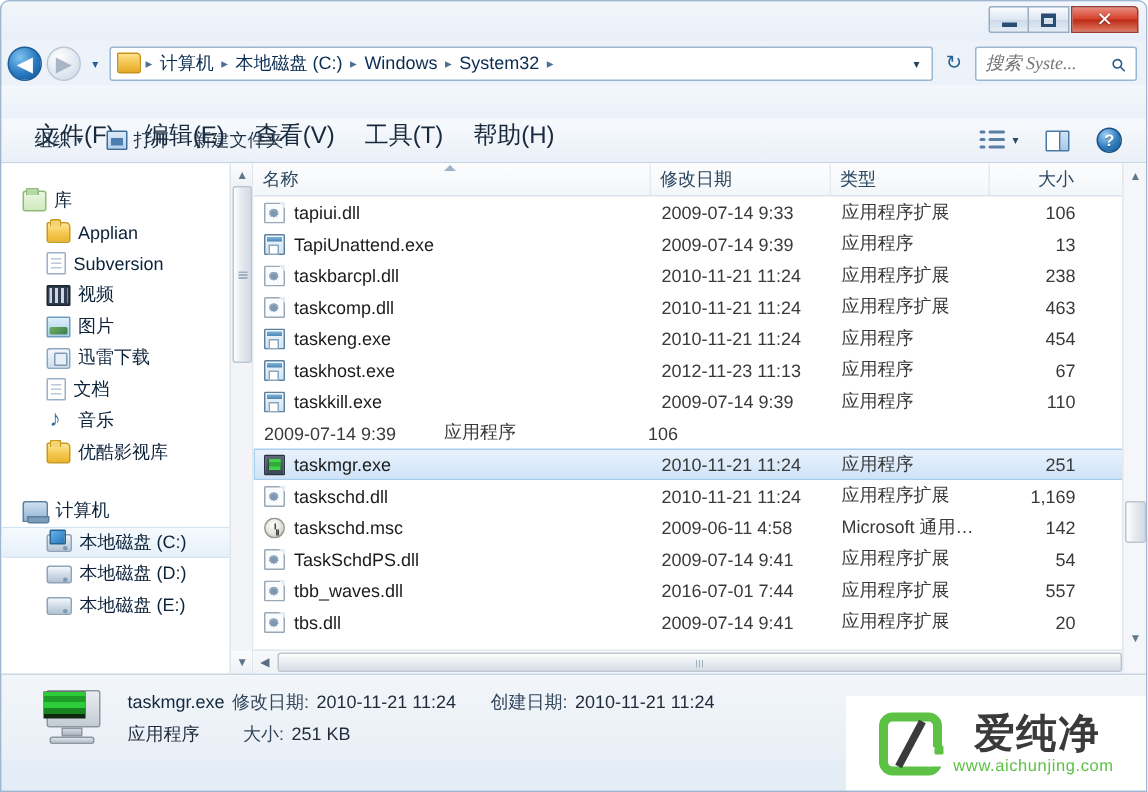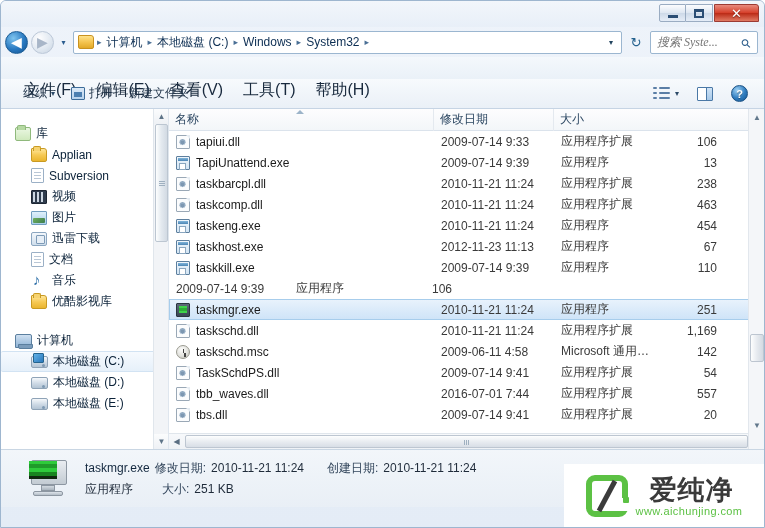--- a/index.html
+++ b/index.html
@@ -323,21 +323,21 @@
     color:#2b4661; font-size:12px;
   }
   .col {
     height: 22px; display:flex; align-items:center;
     padding: 0 6px; border-right:1px solid #e4e9ef;
     cursor: pointer; position: relative;
   }
   .col.c-name { width: 265px; }
   .col.c-date { width: 120px; }
   .col.c-type { width: 106px; }
-  .col.c-size { width: 62px; justify-content:flex-start; border-right:none; }
+  .col.c-size { width: 62px; justify-content:flex-end; border-right:none; }
   .sortmark {
     position:absolute; left:50%; top:1px; margin-left:-5px;
     width:0;height:0; border-left:4px solid transparent; border-right:4px solid transparent;
     border-bottom:4px solid #9cb4c9;
   }
   #rows { flex: 1 1 auto; overflow: hidden; }
   .row {
     height: 21px; display: flex; align-items: center;
     font-size: 12px; color: #1b1b1b;
     border:1px solid transparent;
@@ -687,20 +687,23 @@
     <div id="filepane">
 
       <div id="colhead">
         <div class="col c-name">
           <span>名称</span>
           <span class="sortmark"></span>
         </div>
         <div class="col c-date">
           <span>修改日期</span>
         </div>
+        <div class="col c-type">
+          <span>类型</span>
+        </div>
         <div class="col c-size">
           <span>大小</span>
         </div>
       </div>
 
       <div id="rows">
         <div class="row">
           <div class="cell n">
               <span class="fi fi-dll"></span>
               <span>tapiui.dll</span>

